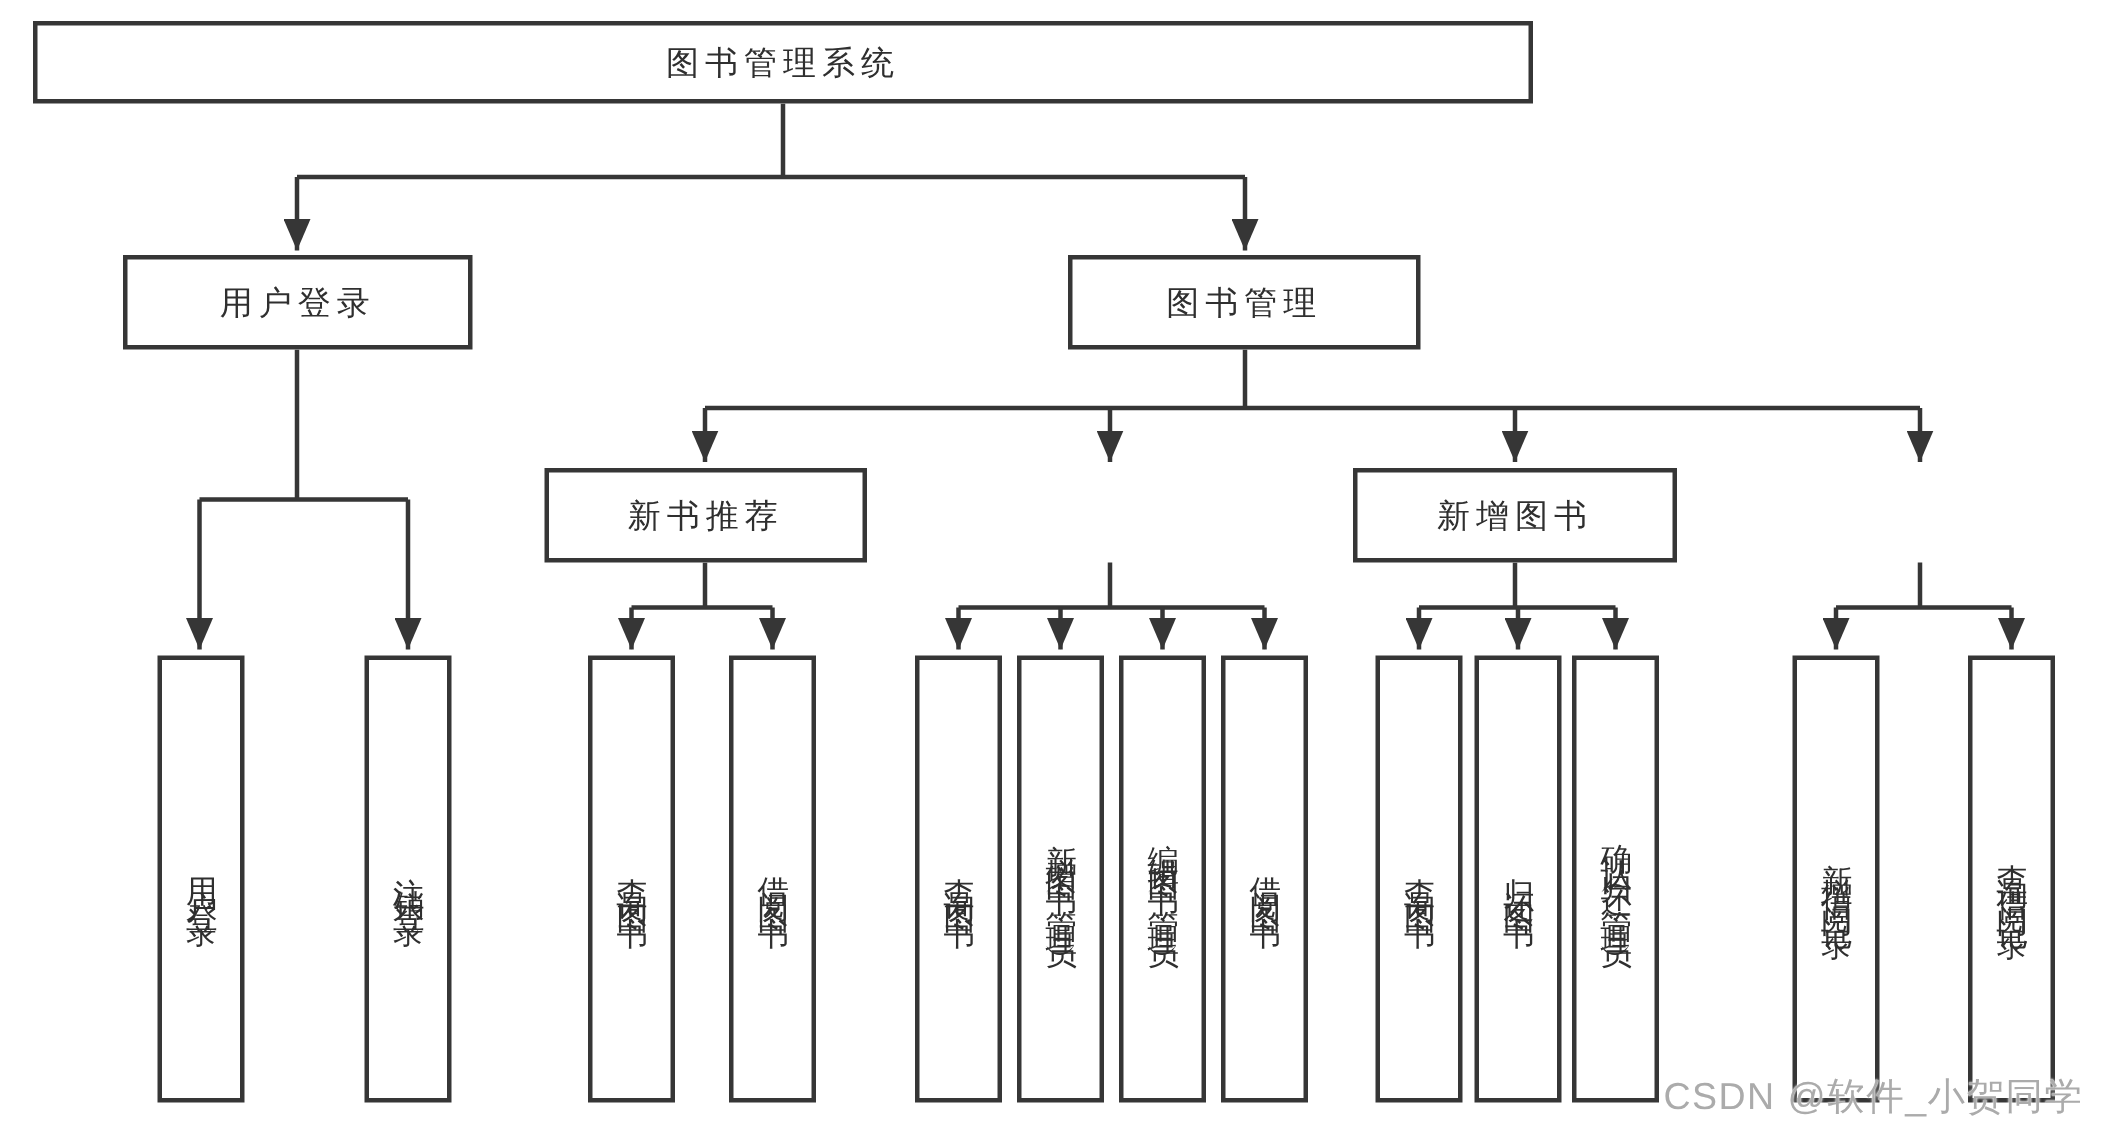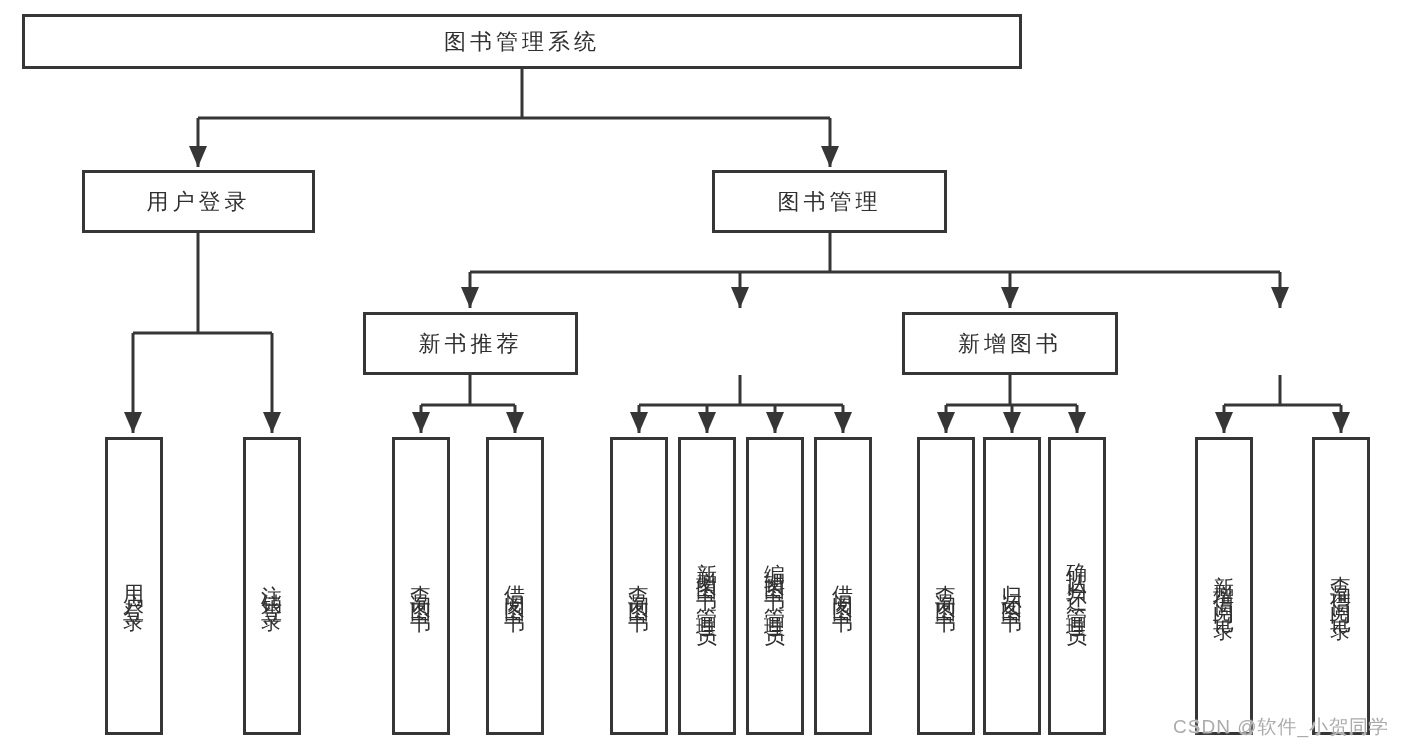--- a/index.html
+++ b/index.html
@@ -19,21 +19,21 @@
   .hnode .lbl{font-size:22px;letter-spacing:4px;white-space:nowrap;}
   .root-node{left:22px;top:14px;width:1000px;height:55px;}
   .lvl2{top:170px;height:63px;}
   .lvl3{top:312px;height:63px;text-align:right;}
   .leaf{top:437px;width:58px;height:298px;}
   .leaf .lbl{
     writing-mode:vertical-rl;text-orientation:mixed;
     font-size:21px;letter-spacing:9px;line-height:1;white-space:nowrap;
   }
   .watermark{
-    position:absolute;right:16px;top:714px;font-size:19px;letter-spacing:1px;
+    position:absolute;right:16px;top:714px;font-size:25px;letter-spacing:1px;
     color:var(--watermark,#ababab);text-shadow:0 0 2px #fff,0 0 1px #fff;white-space:nowrap;
   }
 </style>
 </head>
 <body>
 
 <div class="canvas">
 
   <svg class="connectors" width="1405" height="747" viewBox="0 0 1405 747">
     <defs>

